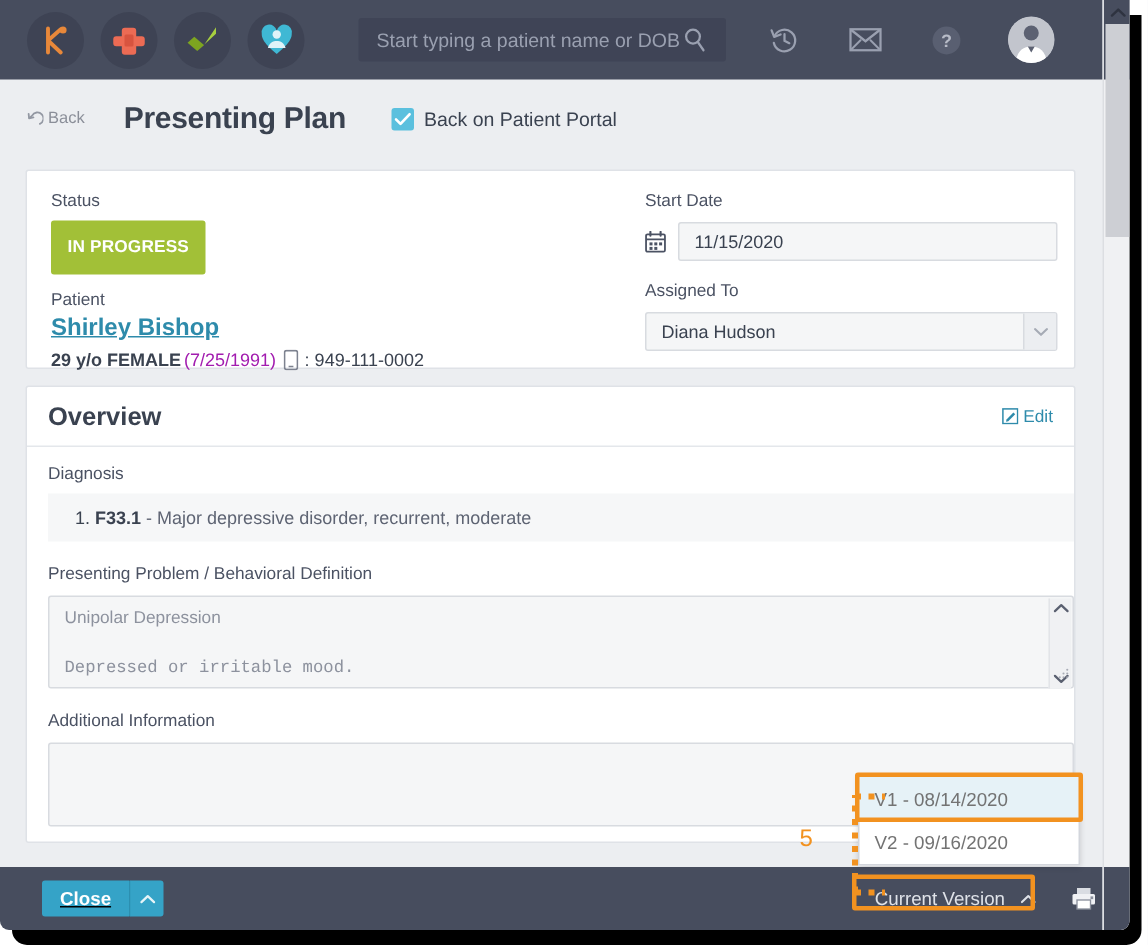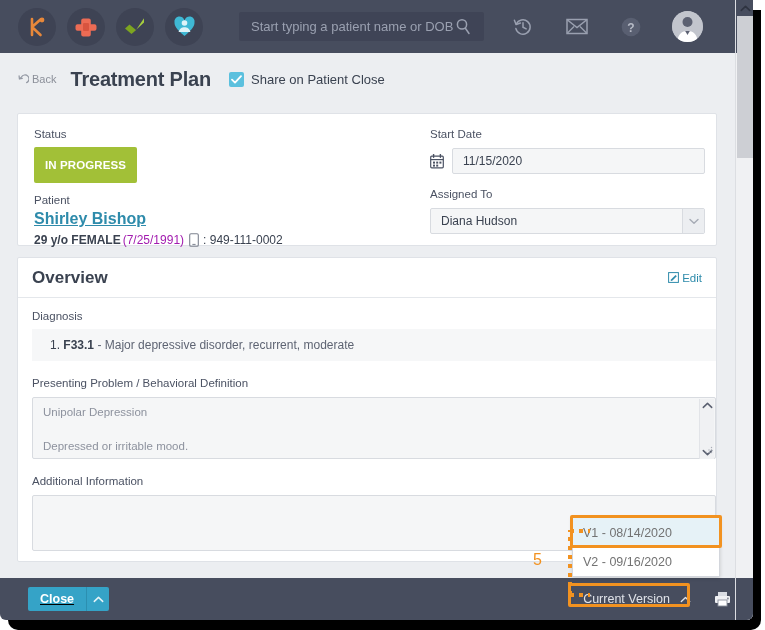--- a/index.html
+++ b/index.html
@@ -73,20 +73,21 @@
     overflow: hidden; cursor: pointer;
   }
 
   
   .page-head {
     position: absolute; left: 0; top: 53px;
     width: 673px; height: 52px;
     background: #eceef1;
     display: flex; align-items: center;
     padding-left: 18px;
+    gap: 12px;
   }
   .back-link {
     display: flex; align-items: center; gap: 3px;
     color: #8b8f99; font-size: 11px; cursor: pointer;
     margin-right: 14px;
   }
   .page-title { font-size: 20px; font-weight: bold; color: #3a4250; letter-spacing: -0.2px; }
   .share-box { display: flex; align-items: center; gap: 7px; margin-left: 18px; cursor: pointer; }
   .chk {
     width: 15px; height: 15px; border-radius: 2px;
@@ -163,21 +164,21 @@
   }
   .dx-box b { font-weight: bold; }
   .dx-box .dim { color: #5e6473; }
   .ta {
     position: relative; margin-top: 8px;
     width: 100%; height: 62px;
     background: #f5f6f7; border: 1px solid #d8dbe0; border-radius: 2px;
     padding: 8px 26px 0 10px;
     font-size: 11.5px; color: #8d929e; line-height: 1.1;
   }
-  .ta .line2 { margin-top: 21px; }
+  .ta .line2 { margin-top: 21px; font-family: Liberation Mono, monospace; }
   .ta-scroll {
     position: absolute; right: 1px; top: 1px; width: 15px; height: 60px;
     background: #f0f1f3; border-left: 1px solid #e2e4e8;
     display: flex; flex-direction: column; align-items: center; justify-content: space-between;
     padding: 3px 0; cursor: pointer;
   }
   .resize-grip { position: absolute; right: 2px; bottom: 1px; }
   .ta-blank {
     margin-top: 8px; width: 100%; height: 56px;
     background: #f5f6f7; border: 1px solid #d8dbe0; border-radius: 2px;
@@ -359,28 +360,28 @@
     </div>
 
     <div class="page-head">
       <span class="back-link">
         <svg width="11" height="11" viewBox="0 0 11 11">
           <path d="M8.6 8.6 A4 4 0 10 3.4 3.1 L1.6 4.6" stroke="#9398a3" stroke-width="1.2" fill="none" stroke-linecap="round"></path>
           <polyline points="1.1,1.9 1.4,4.9 4.3,4.3" stroke="#9398a3" stroke-width="1.2" fill="none" stroke-linecap="round" stroke-linejoin="round"></polyline>
         </svg>
         <span>Back</span>
       </span>
-      <span class="page-title">Treatment Plan</span>
+      <span class="page-title">Presenting Plan</span>
       <span class="share-box">
         <span class="chk">
           <svg width="11" height="9" viewBox="0 0 11 9">
             <polyline points="1,4.6 4,7.6 10,1.2" stroke="#ffffff" stroke-width="1.8" fill="none" stroke-linecap="round" stroke-linejoin="round"></polyline>
           </svg>
         </span>
-        <span class="share-label">Share on Patient Close</span>
+        <span class="share-label">Back on Patient Portal</span>
       </span>
     </div>
 
     <div class="card" id="card-summary">
       <div class="col-left">
         <div class="lbl">Status</div>
         <div class="badge">IN PROGRESS</div>
         <div class="lbl patient-lbl">Patient</div>
         <div class="patient-name">Shirley Bishop</div>
         <div class="patient-meta">

